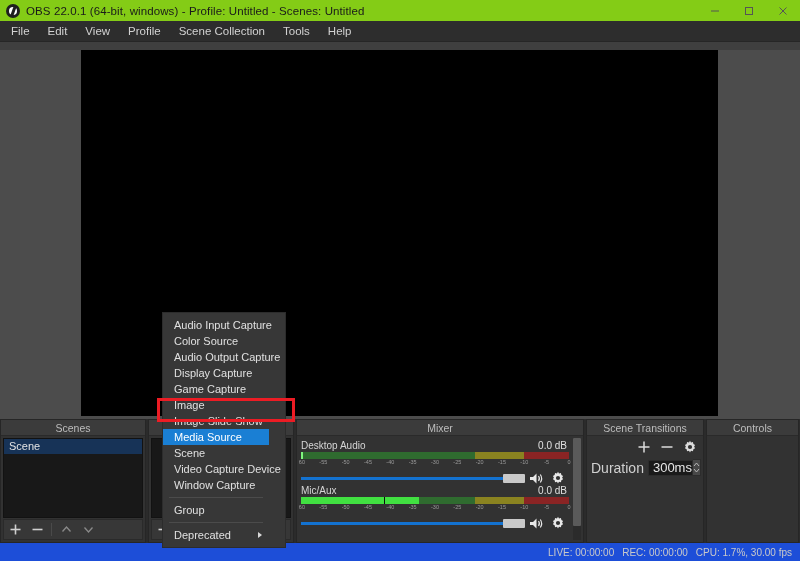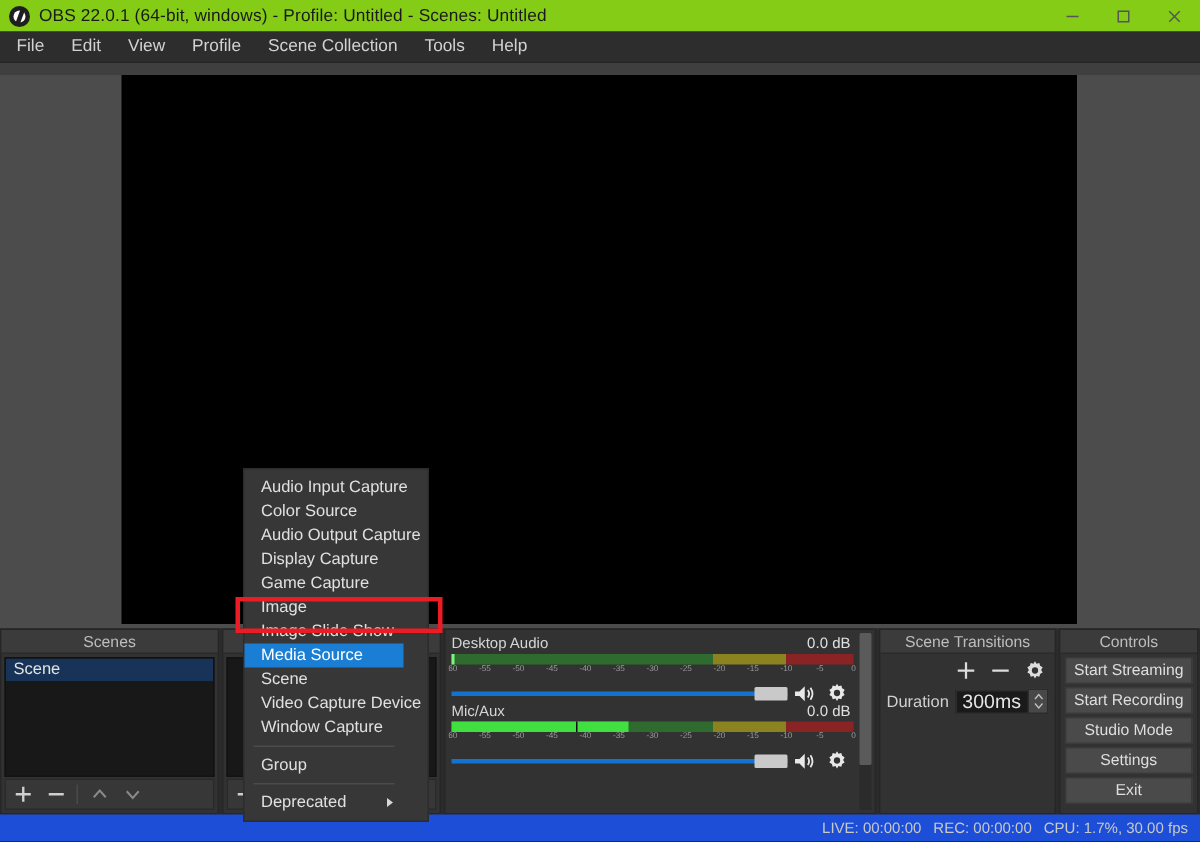--- a/index.html
+++ b/index.html
@@ -211,21 +211,21 @@
     align-items: center; justify-content: center; gap: 1px;
     color: #c2c2c2;
   }
   .spin svg { display: block; }
   .tr-btns {
     display: flex; justify-content: flex-end; align-items: center;
     padding: 4px 6px 0 0; gap: 9px; color: #dcdcdc;
   }
   .tr-btns > div { display: flex; align-items: center; justify-content: center; }
   .tr-dur { display: flex; align-items: center; padding: 5px 4px 0 4px; }
-  .tr-dur-label { font-size: 11px; color: #d0d0d0; margin-right: 4px; white-space: nowrap; }
+  .tr-dur-label { font-size: 14px; color: #d0d0d0; margin-right: 4px; white-space: nowrap; }
   .tr-dur-field {
     flex: 1; height: 16px; background: #1a1a1a;
     border: 1px solid #2c2c2c;
     font-size: 13px; color: #e6e6e6;
     display: flex; align-items: center; padding-left: 4px;
   }
 
   
   #dock-controls { left: 706px; width: 93px; }
   .ctrl-btn {
@@ -372,20 +372,21 @@
         <div class="tb-icn dim">
           <svg width="12" height="12" viewBox="0 0 12 12">
               <circle cx="6" cy="6" r="2.2" fill="none" stroke="currentColor" stroke-width="1.3"></circle>
             </svg>
         </div>
       </div>
     </div>
   </div>
 
   <div class="dock" id="dock-mixer">
+    <div class="dock-title">Mixer</div>
     <div class="dock-body">
       <div class="mixer-scroll">
 
         <div class="mix-track">
           <div class="mix-head">
             <div class="mix-name">Desktop Audio</div>
             <div class="mix-db">0.0 dB</div>
           </div>
           <div class="meter-wrap">
             <div class="meter-bg"></div>
@@ -512,27 +513,20 @@
           <svg width="7" height="5" viewBox="0 0 7 5">
               <polyline points="1,1 3.5,4 6,1" fill="none" stroke="currentColor" stroke-width="0.9"></polyline>
             </svg>
         </div>
       </div>
     </div>
   </div>
 
   <div class="dock" id="dock-controls">
     <div class="dock-title">Controls</div>
-    <div class="dock-body">
-      <div class="ctrl-btn">Start Streaming</div>
-      <div class="ctrl-btn">Start Recording</div>
-      <div class="ctrl-btn">Studio Mode</div>
-      <div class="ctrl-btn">Settings</div>
-      <div class="ctrl-btn">Exit</div>
-    </div>
   </div>
 
 </div>
 
 <div class="statusbar">
   <div class="status-item">LIVE: 00:00:00</div>
   <div class="status-item">REC: 00:00:00</div>
   <div class="status-item">CPU: 1.7%, 30.00 fps</div>
 </div>
 

